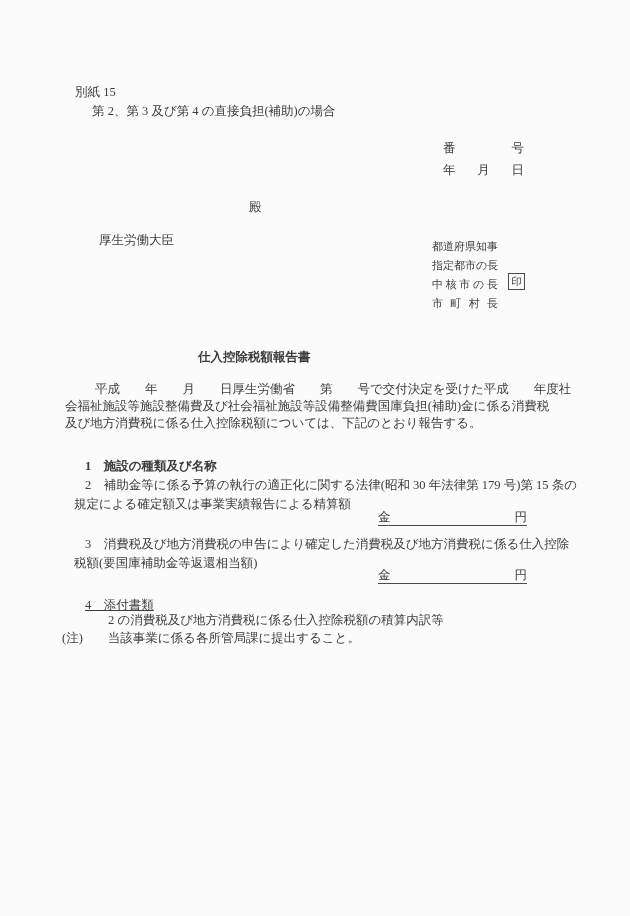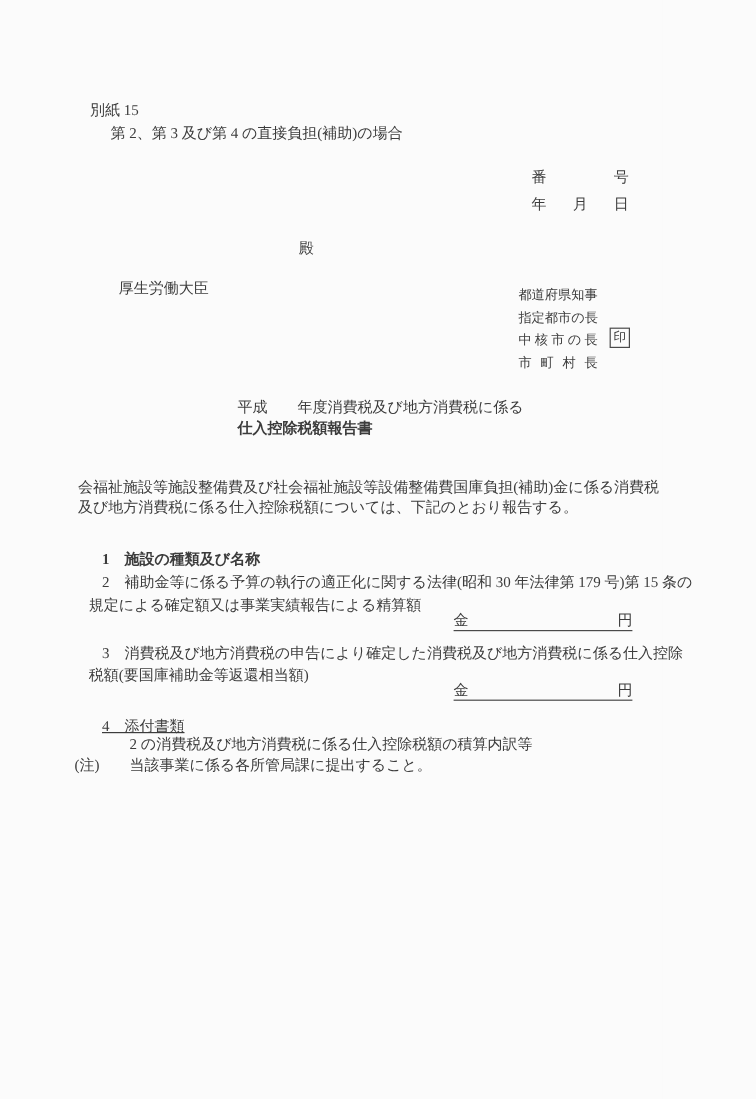--- a/index.html
+++ b/index.html
@@ -112,23 +112,23 @@
   <div class="line recipient-honorific">殿</div>
 
   <div class="sender-block">
     <div class="sender-line">都道府県知事</div>
     <div class="sender-line">指定都市の長</div>
     <div class="sender-line">中核市の長</div>
     <div class="sender-line">市町村長</div>
   </div>
   <div class="seal-box">印</div>
 
-  <div class="line doc-title-line1">平成　　年度消費税及び地方消費税に係る</div>
   <div class="line doc-title-line2">仕入控除税額報告書</div>
 
+  <div class="line body-line-1">平成　　年　　月　　日厚生労働省　　第　　号で交付決定を受けた平成　　年度社</div>
   <div class="line body-line-2">会福祉施設等施設整備費及び社会福祉施設等設備整備費国庫負担(補助)金に係る消費税</div>
   <div class="line body-line-3">及び地方消費税に係る仕入控除税額については、下記のとおり報告する。</div>
 
   <div class="line item1-line">1　施設の種類及び名称</div>
 
   <div class="line item2-line1">2　補助金等に係る予算の執行の適正化に関する法律(昭和 30 年法律第 179 号)第 15 条の</div>
   <div class="line item2-line2">規定による確定額又は事業実績報告による精算額</div>
 
   <div class="amount-line amount-line-1">
     <span>金</span>

